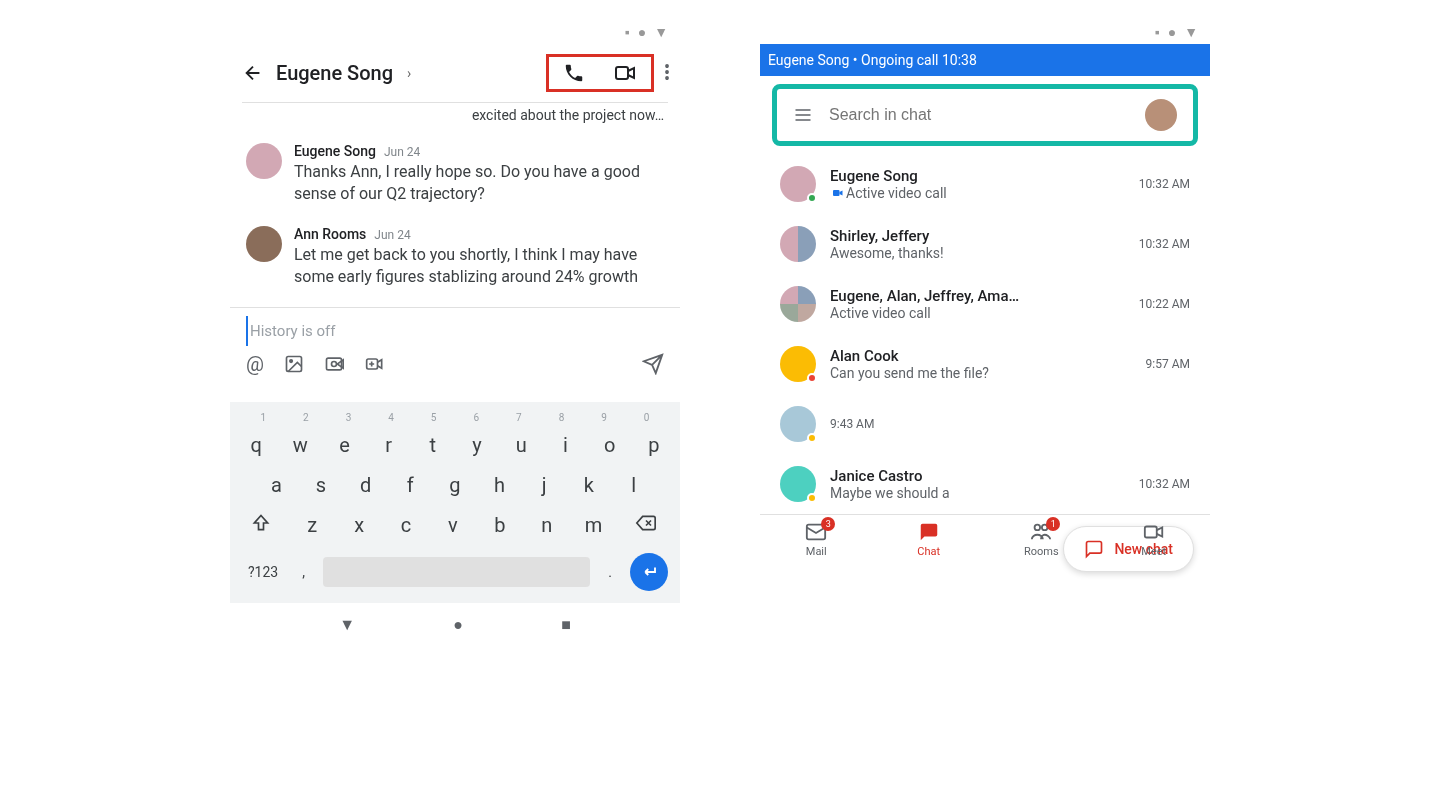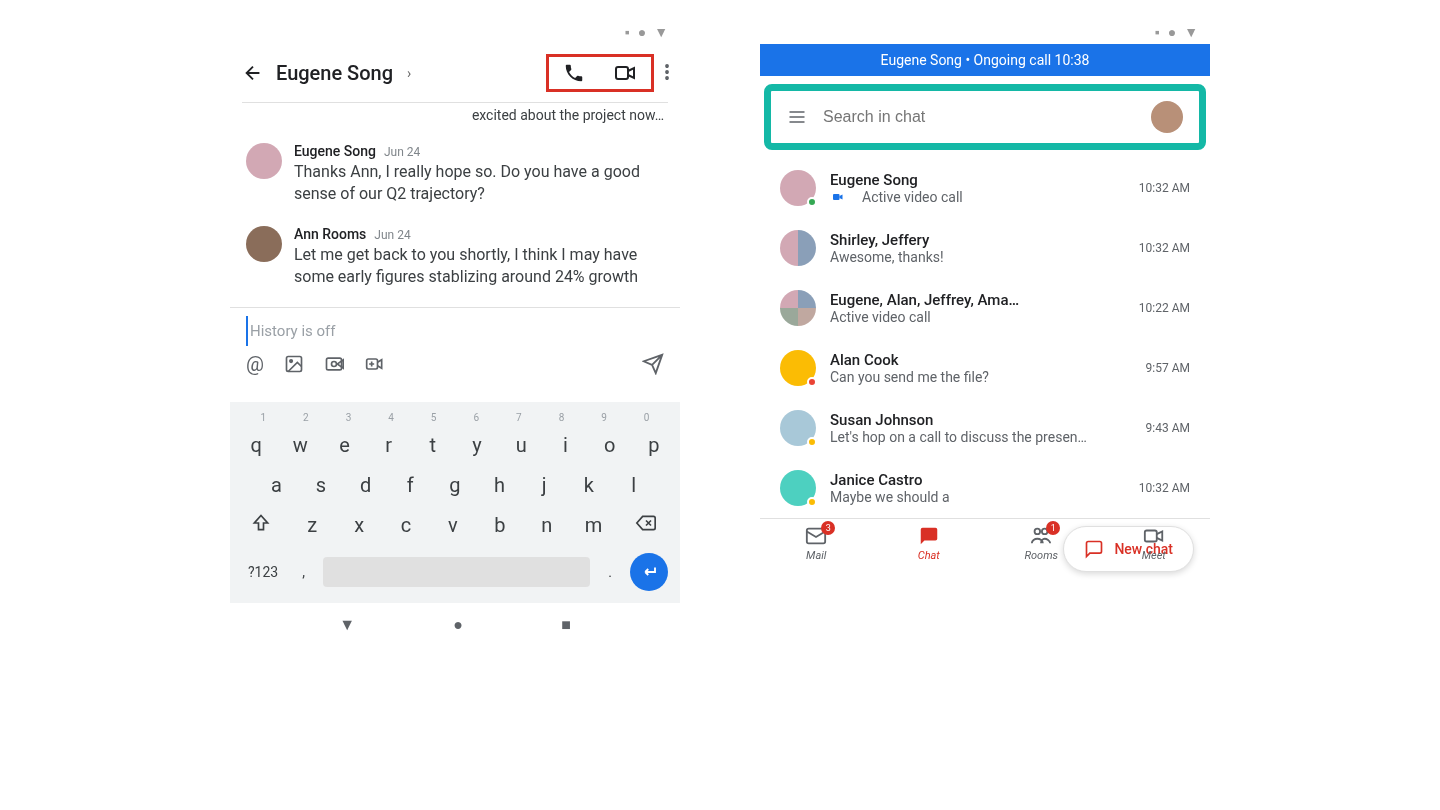--- a/index.html
+++ b/index.html
@@ -183,31 +183,30 @@
   display: flex;
   justify-content: space-around;
   padding: 12px 60px 6px;
 }
 .nav-icon { color: #5f6368; font-size: 16px; }
 
 
 .call-banner {
   background: #1a73e8;
   color: #fff;
-  text-align: center;
   padding: 8px;
   font-size: 14px;
 }
 .search-bar {
   display: flex;
   align-items: center;
   gap: 16px;
   padding: 10px 16px;
-  margin: 8px 4px;
-  border: 7px solid #14b8a6;
+  margin: 8px 12px;
+  border: 5px solid #14b8a6;
   border-radius: 8px;
 }
 .hamburger { color: #5f6368; font-size: 20px; cursor: pointer; }
 .search-input {
   flex: 1;
   border: none;
   outline: none;
   font-size: 16px;
   color: #80868b;
 }
@@ -239,21 +238,21 @@
 .presence-dot.orange { background: #fbbc04; }
 .person-info { flex: 1; min-width: 0; }
 .person-name { font-size: 15px; font-weight: 500; color: #202124; }
 .person-sub {
   font-size: 14px; color: #5f6368;
   white-space: nowrap;
   overflow: hidden;
   text-overflow: ellipsis;
   display: flex;
   align-items: center;
-  gap: 16px;
+  gap: 0;
 }
 .video-badge { color: #1a73e8; font-size: 14px; }
 .person-time { font-size: 12px; color: #5f6368; }
 .fab {
   position: absolute;
   bottom: 68px;
   right: 16px;
   background: #fff;
   border: 1px solid #e0e0e0;
   border-radius: 28px;
@@ -275,21 +274,21 @@
   flex: 1;
   display: flex;
   flex-direction: column;
   align-items: center;
   gap: 2px;
   cursor: pointer;
   position: relative;
 }
 .tab-icon { font-size: 20px; color: #5f6368; position: relative; }
 .tab.active .tab-icon { color: #d93025; }
-.tab-label { font-size: 11px; color: #5f6368; font-style: italic; }
+.tab-label { font-size: 11px; color: #5f6368; }
 .tab.active .tab-label { color: #d93025; }
 .badge {
   position: absolute;
   top: -4px; right: -8px;
   background: #d93025;
   color: #fff;
   font-size: 9px;
   width: 14px; height: 14px;
   border-radius: 50%;
   display: flex;
@@ -555,24 +554,20 @@
         <div class="person-sub">Can you send me the file?</div>
       </div>
       <div class="person-time">9:57 AM</div>
     </div>
 
     <div class="person-row">
       <div class="avatar-wrap">
         <div class="avatar lblue"></div>
         <div class="presence-dot orange"></div>
       </div>
-      <div class="person-info">
-        <div class="person-name">Susan Johnson</div>
-        <div class="person-sub">Let's hop on a call to discuss the presen…</div>
-      </div>
       <div class="person-time">9:43 AM</div>
     </div>
 
     <div class="person-row">
       <div class="avatar-wrap">
         <div class="avatar teal"></div>
         <div class="presence-dot orange"></div>
       </div>
       <div class="person-info">
         <div class="person-name">Janice Castro</div>

